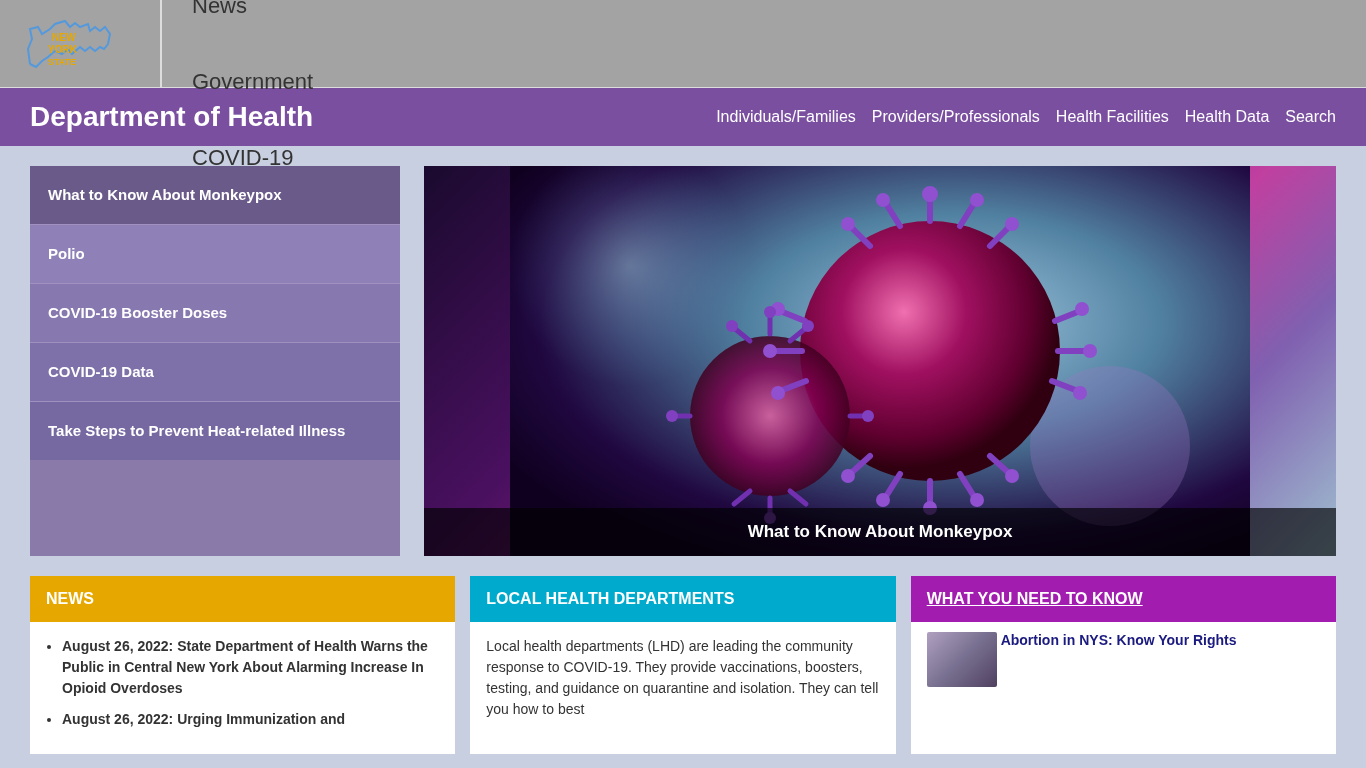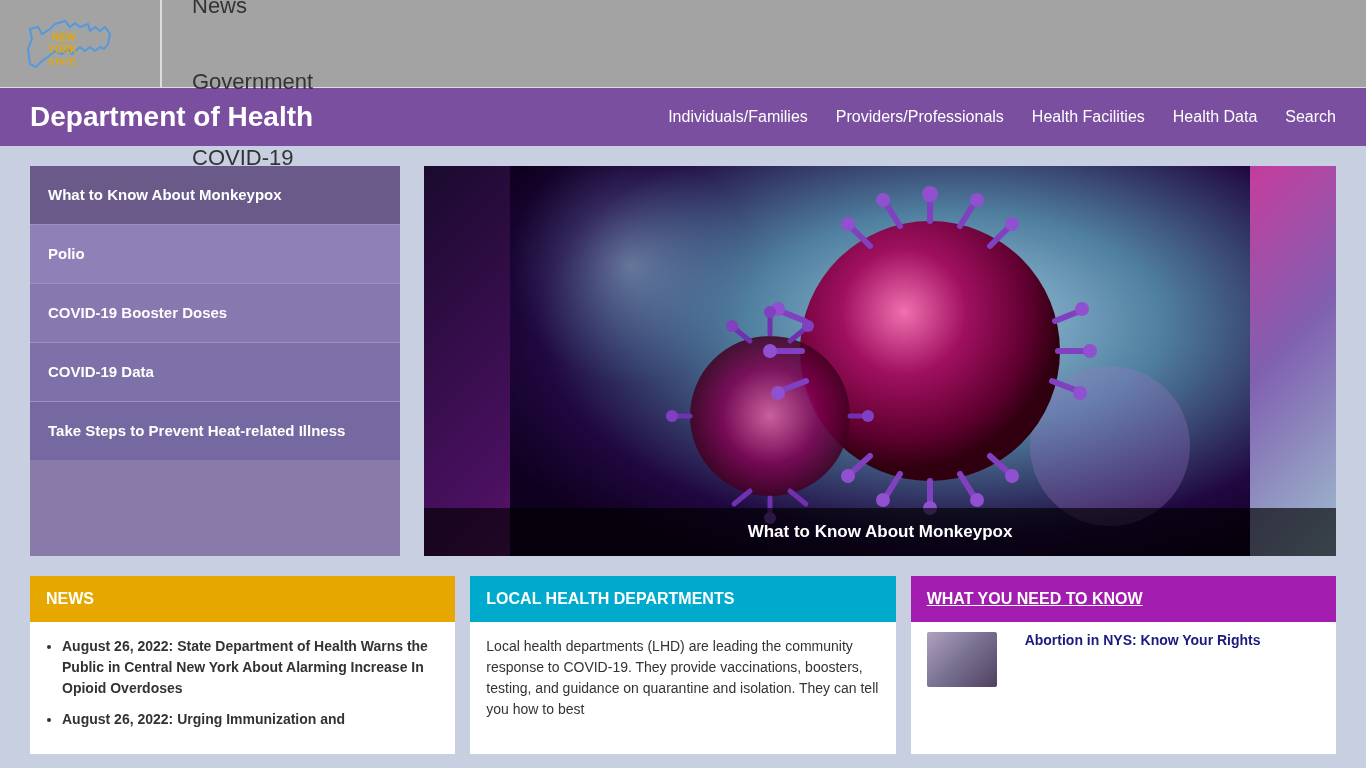--- a/index.html
+++ b/index.html
@@ -50,21 +50,21 @@
     .dept-title {
       color: #fff;
       font-size: 28px;
       font-weight: bold;
       flex: 0 0 auto;
       margin-right: auto;
     }
     .dept-nav {
       display: flex;
       list-style: none;
-      gap: 28px;
+      gap: 16px;
     }
     .dept-nav a {
       color: #fff;
       text-decoration: none;
       font-size: 16px;
       white-space: nowrap;
     }
 
     
     .main-content {
@@ -158,21 +158,21 @@
     }
     .card-body ul li {
       margin-bottom: 10px;
     }
     .card-body ul li strong {
       color: #333;
     }
     .wyntk-item {
       display: flex;
       align-items: flex-start;
-      gap: 28px;
+      gap: 4px;
       padding: 10px 16px;
     }
     .wyntk-thumb {
       flex: 0 0 70px;
       height: 55px;
       background: linear-gradient(135deg, #8a8a8a, #555);
       border-radius: 2px;
       overflow: hidden;
       position: relative;
     }

